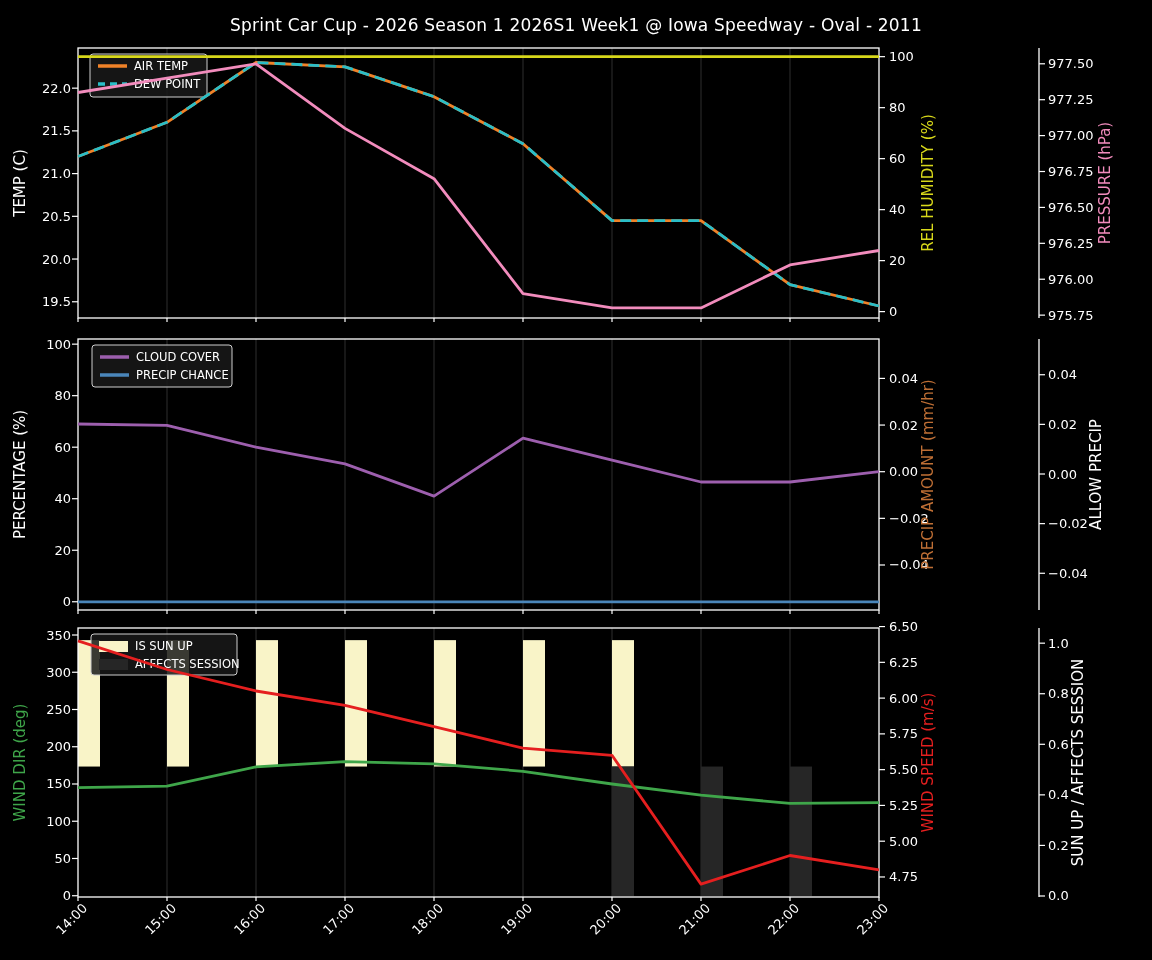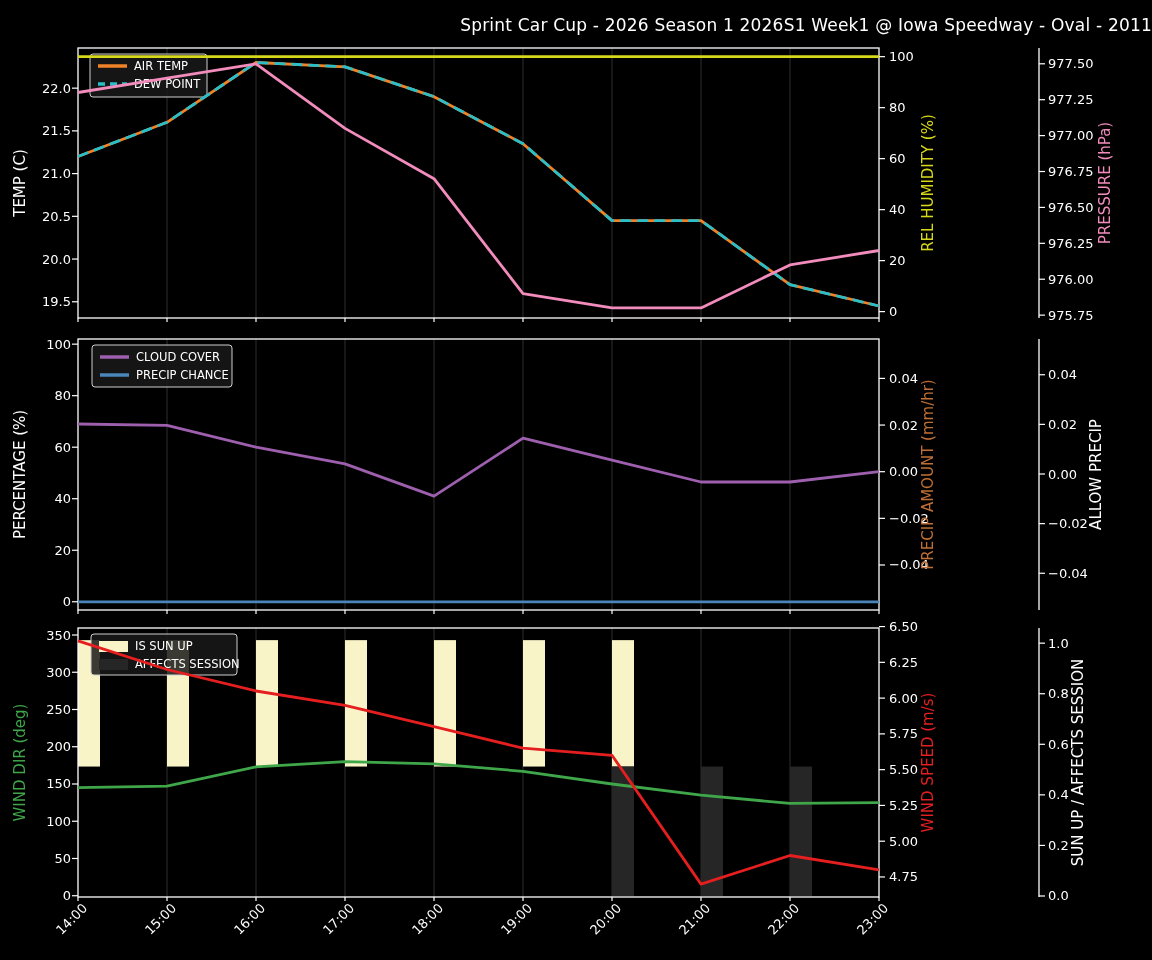--- a/index.html
+++ b/index.html
@@ -1,18 +1,18 @@
 <!DOCTYPE html>
 <html><head>
 <meta charset="utf-8">
 <style>
   html,body{margin:0;padding:0;background:#000;}
   body{width:1152px;height:960px;position:relative;overflow:hidden;
        font-family:"DejaVu Sans",sans-serif;}
-  .fig-title{position:absolute;top:15px;left:0;width:1152px;text-align:right;
+  .fig-title{position:absolute;top:15px;left:0;width:1152px;text-align:center;
              color:#fff;font-size:17px;letter-spacing:0.2px;}
   svg{position:absolute;top:0;left:0;}
   svg text{font-family:"DejaVu Sans",sans-serif;}
 </style>
 </head>
 <body>
 
 <div class="fig-title">Sprint Car Cup - 2026 Season 1 2026S1 Week1 @ Iowa Speedway - Oval - 2011</div>
 <svg id="charts" width="1152" height="960" viewBox="0 0 1152 960">
     <g>

